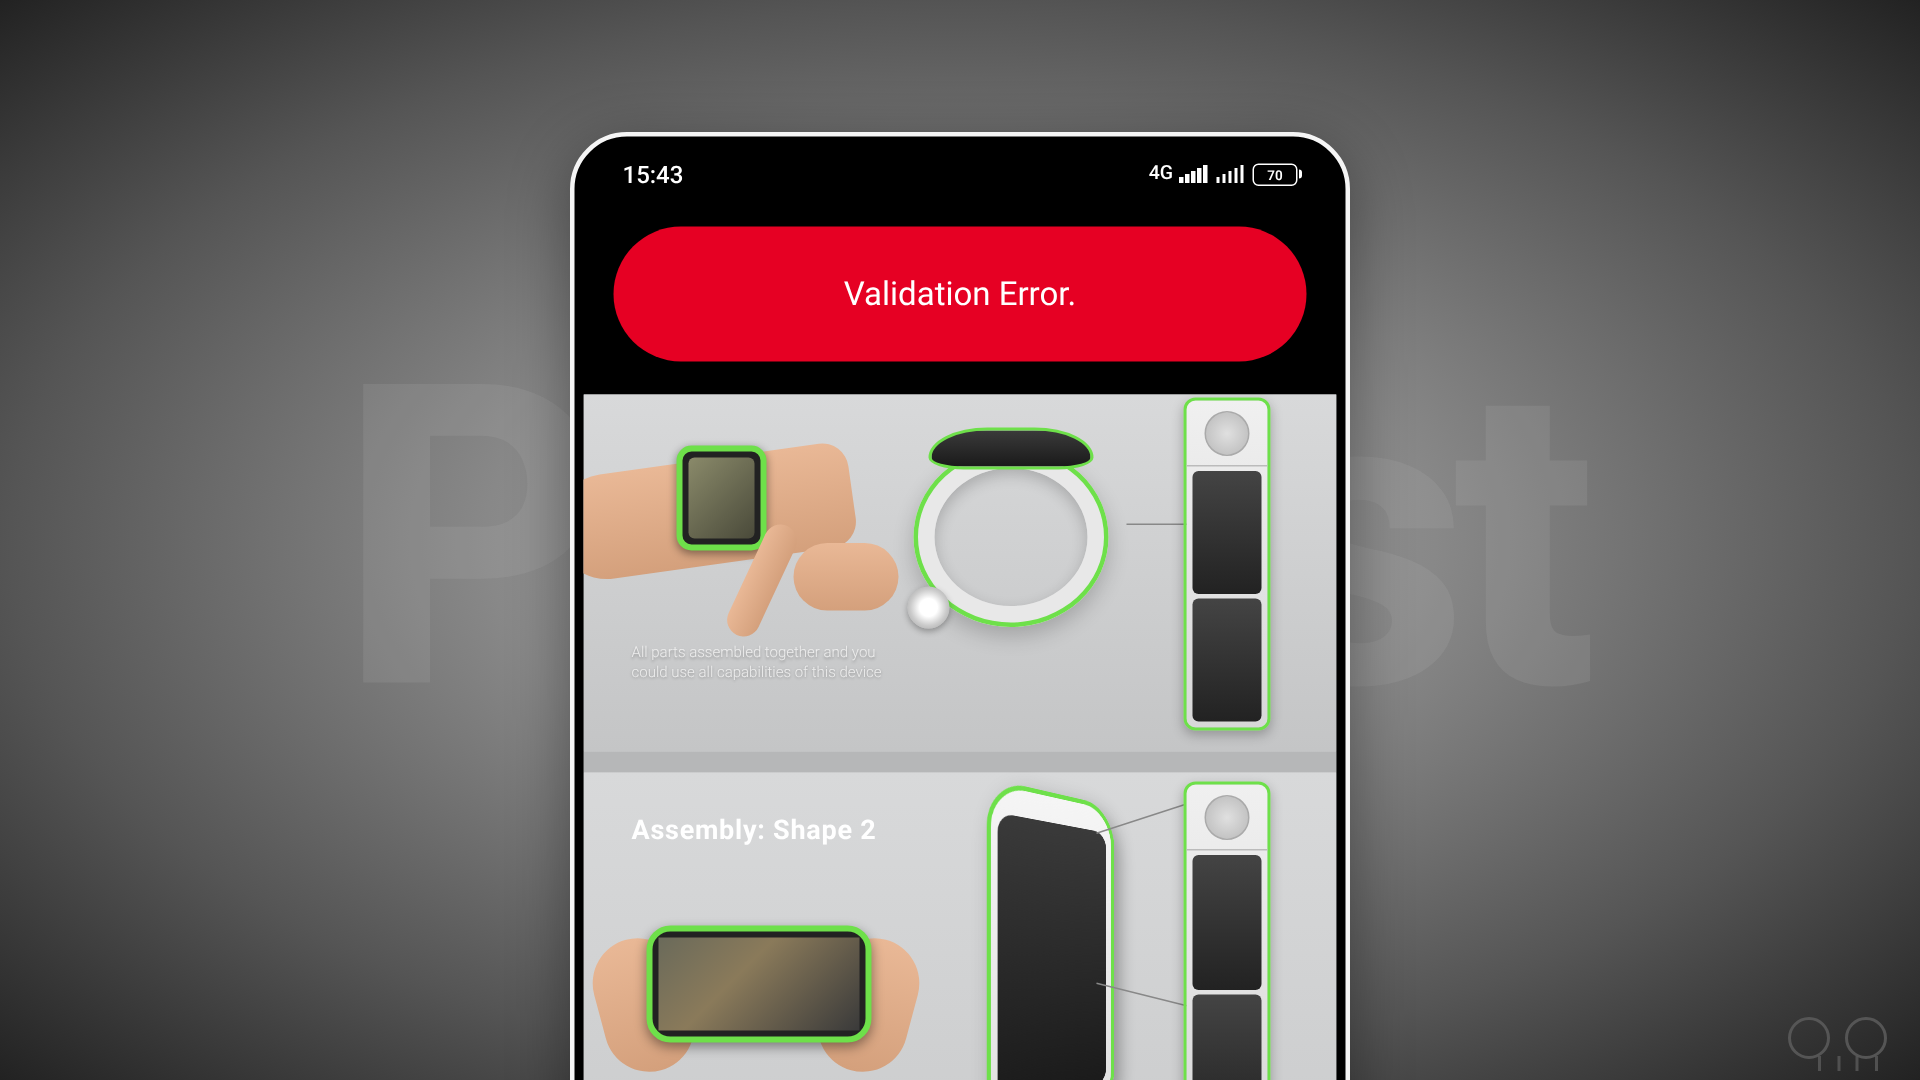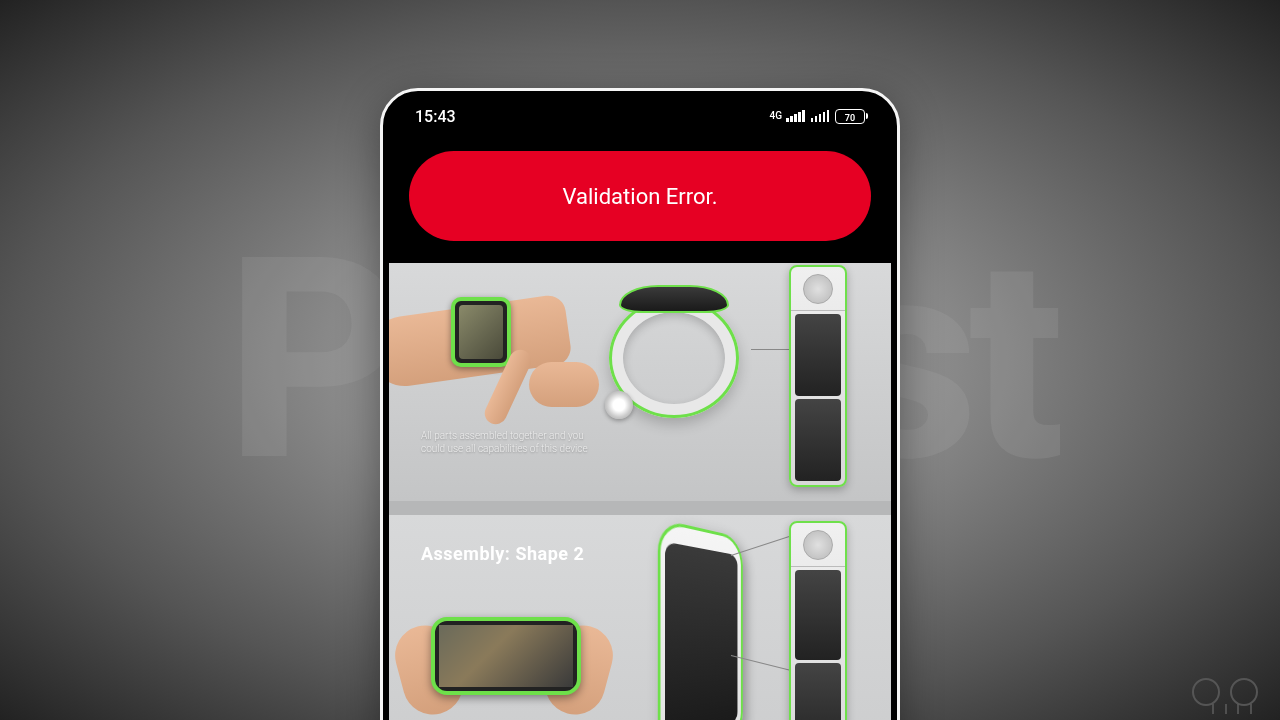--- a/index.html
+++ b/index.html
@@ -56,21 +56,21 @@
     border-radius: 4px;
     position: relative;
     display: flex; align-items: flex-end; justify-content: center;
     font-size: 9px; font-weight: 600;
   }
   .battery::after {
     content: "";
     position: absolute; right: -4px; top: 50%; transform: translateY(-50%);
     width: 2px; height: 6px; background: #fff; border-radius: 0 2px 2px 0;
   }
-  .net-label { font-size: 10px; line-height: 8px; margin-right: -2px; }
+  .net-label { font-size: 13px; line-height: 8px; margin-right: -2px; }
   .header-area { background: #000; padding: 16px 20px 22px; }
   .error-banner {
     background: #e60023;
     color: #fff;
     border-radius: 48px;
     height: 90px;
     display: flex;
     align-items: center;
     justify-content: center;
     font-size: 22px;

